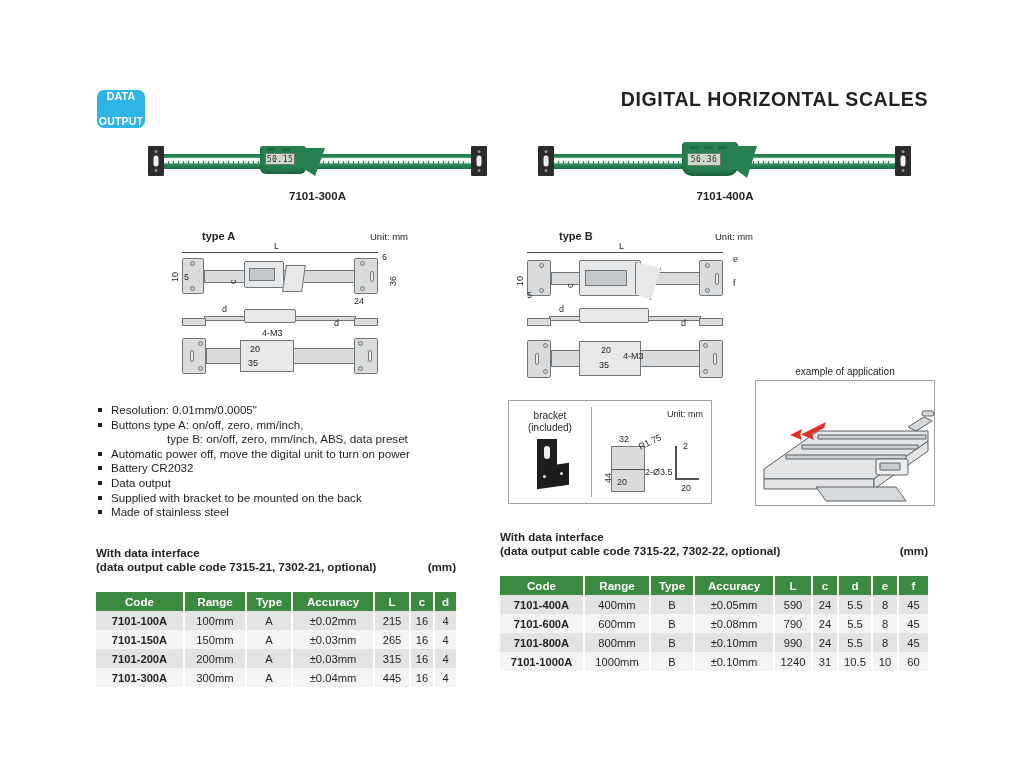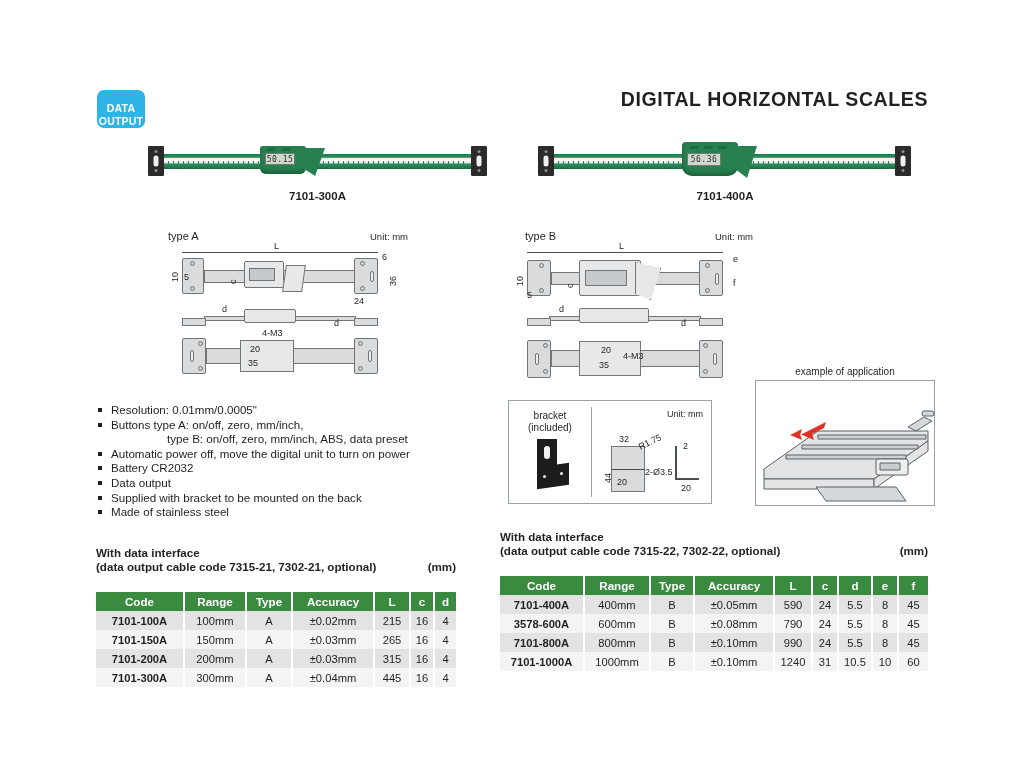--- a/index.html
+++ b/index.html
@@ -12,21 +12,21 @@
   }
   .page { position: relative; width: 1024px; height: 768px; }
 
   
   .data-badge {
     position: absolute; left: 97px; top: 90px;
     width: 48px; height: 38px;
     background: #2fb4e8; border-radius: 7px;
     color: #ffffff; font-weight: bold; font-size: 10.5px;
     display: flex; flex-direction: column; align-items: center;
-    justify-content: flex-end; line-height: 1.25; letter-spacing: .2px;
+    justify-content: space-between; line-height: 1.25; letter-spacing: .2px;
   }
 
   
   .main-title {
     position: absolute; right: 96px; top: 88px;
     font-size: 19.5px; font-weight: bold; letter-spacing: .6px;
     color: #231f20;
   }
 
   
@@ -74,21 +74,21 @@
     position: absolute; background: #27804f;
     clip-path: polygon(0 0, 100% 0, 55% 100%, 0 72%);
   }
   .head-btn {
     position: absolute; background: #1d6b41; border-radius: 1px;
   }
 
   
   .dwg { position: absolute; }
   .dwg-label {
-    position: absolute; font-size: 11px; font-weight: normal; color: #231f20;
+    position: absolute; font-size: 11px; font-weight: bold; color: #231f20; margin-left: 34px;
   }
   .unit-label {
     position: absolute; font-size: 9.5px; color: #231f20;
   }
   .dim {
     position: absolute; font-size: 9px; color: #231f20;
     font-family: "Liberation Sans", sans-serif;
   }
   .dim.vert { transform: rotate(-90deg); transform-origin: left top; }
   .metal {
@@ -490,21 +490,21 @@
           <td>400mm</td>
           <td>B</td>
           <td>±0.05mm</td>
           <td>590</td>
           <td>24</td>
           <td>5.5</td>
           <td>8</td>
           <td>45</td>
         </tr>
         <tr>
-          <td class="code">3578-600A</td>
+          <td class="code">7101-600A</td>
           <td>600mm</td>
           <td>B</td>
           <td>±0.08mm</td>
           <td>790</td>
           <td>24</td>
           <td>5.5</td>
           <td>8</td>
           <td>45</td>
         </tr>
         <tr>

